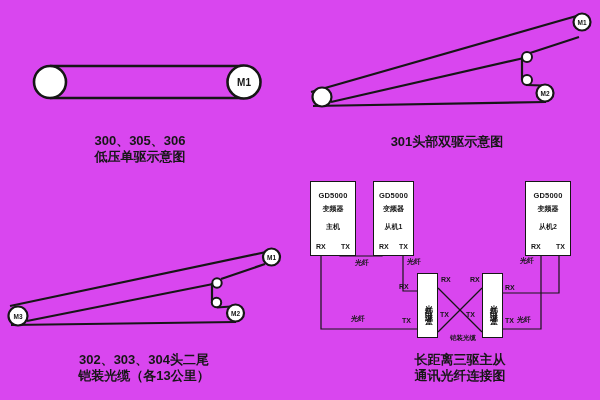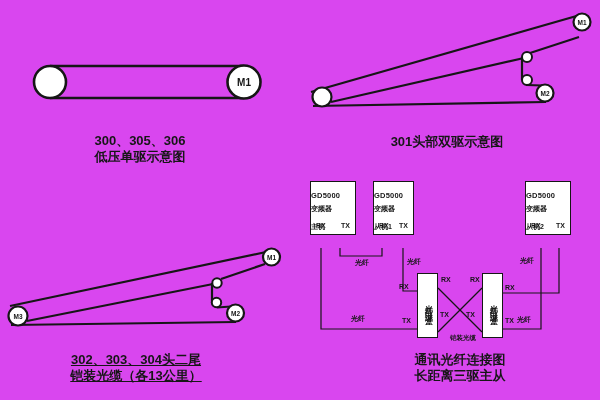--- a/index.html
+++ b/index.html
@@ -7,22 +7,22 @@
     position:relative; width:600px; height:400px; background:#d946ef;
     font-family:"Liberation Sans","DejaVu Sans",sans-serif;
     overflow:hidden;
   }
   svg { position:absolute; overflow:visible; }
   .cap {
     position:absolute; width:200px; text-align:center;
     font-weight:bold; font-size:13px; line-height:16px; color:#161616;
   }
   .inv {
-    position:absolute; height:54px; box-sizing:border-box;
-    border:1.6px solid #161616; background:#fff; 
+    position:absolute; height:75px; box-sizing:border-box;
+    border:1.6px solid #161616; background:#fff; text-align:center;
     font-size:7px; font-weight:bold; color:#161616;
   }
   .inv-model { margin-top:9px; font-size:7.5px; letter-spacing:0.2px; }
   .inv-type  { margin-top:4px; }
   .inv-role  { margin-top:8px; }
   .inv-ports {
     position:absolute; left:5px; right:5px; bottom:5px;
     display:flex; justify-content:space-between; font-size:7px;
   }
   .rep {
@@ -90,21 +90,21 @@
     </g>
     <circle cx="18" cy="81" r="9.5" fill="#fff" stroke="#161616" stroke-width="2.2"></circle>
     <circle cx="217" cy="48" r="4.7" fill="#fff" stroke="#161616" stroke-width="2"></circle>
     <circle cx="216.5" cy="67.5" r="4.7" fill="#fff" stroke="#161616" stroke-width="2"></circle>
     <circle cx="271.5" cy="22" r="8.5" fill="#fff" stroke="#161616" stroke-width="2.2"></circle>
     <circle cx="235.5" cy="78" r="8.5" fill="#fff" stroke="#161616" stroke-width="2.2"></circle>
     <text class="mtext" x="18" y="83.5" font-size="6.5" text-anchor="middle">M3</text>
     <text class="mtext" x="271.5" y="24.5" font-size="6.5" text-anchor="middle">M1</text>
     <text class="mtext" x="235.5" y="80.5" font-size="6.5" text-anchor="middle">M2</text>
   </svg>
-  <div class="cap" style="left:36px;top:352px;text-decoration:underline;">
+  <div class="cap" style="left:44px;top:352px;">
     <div>302、303、304头二尾</div>
     <div>铠装光缆（各13公里）</div>
   </div>
 
   <svg style="left:300px;top:175px" width="300" height="200" viewBox="0 0 300 200">
     <g stroke="#161616" stroke-width="1.2" fill="none">
 
       <path d="M40,73 V81 H82 V73"></path>
 
       <path d="M103,73 V116 H117"></path>
@@ -166,17 +166,17 @@
 
   <div class="fl" style="left:355px;top:258px;">光纤</div>
   <div class="fl" style="left:407px;top:257px;">光纤</div>
   <div class="fl" style="left:351px;top:314px;">光纤</div>
   <div class="fl" style="left:520px;top:256px;">光纤</div>
   <div class="fl" style="left:517px;top:315px;">光纤</div>
 
   <div class="fl-small" style="left:450px;top:334px;">铠装光缆</div>
 
   <div class="cap" style="left:360px;top:352px;">
+    <div>长距离三驱主从</div>
     <div>通讯光纤连接图</div>
-    <div>长距离三驱主从</div>
   </div>
 
 </div>
 
 </body></html>

